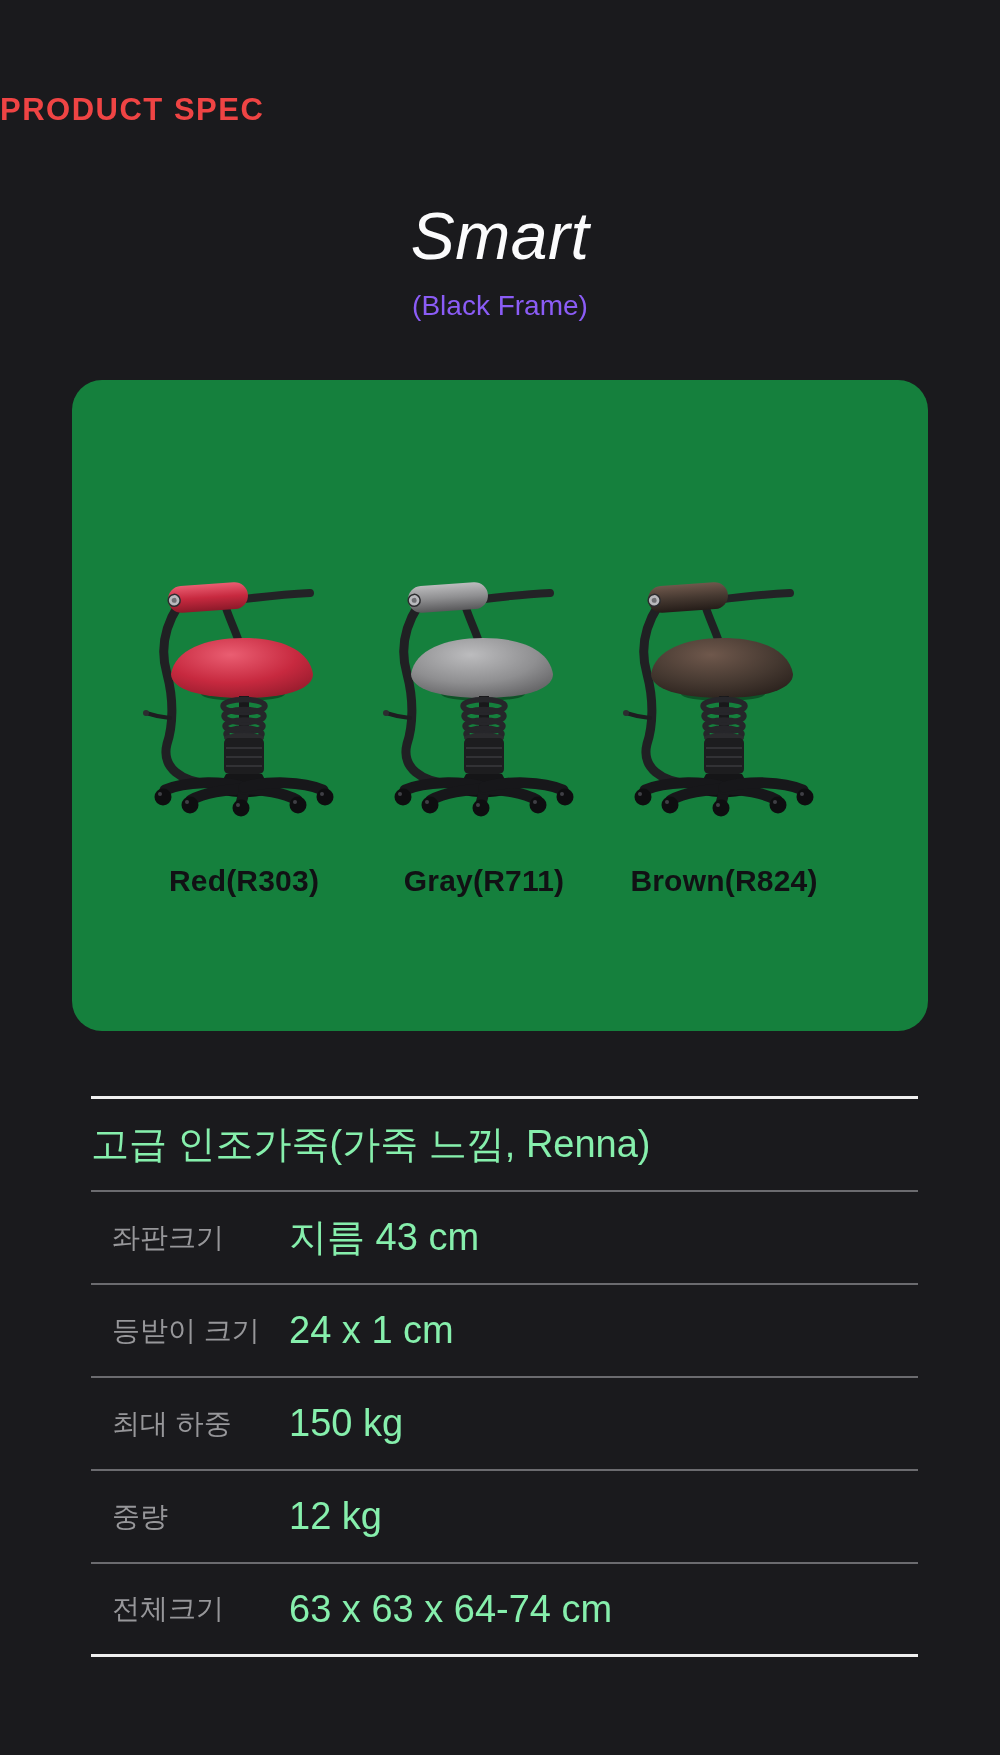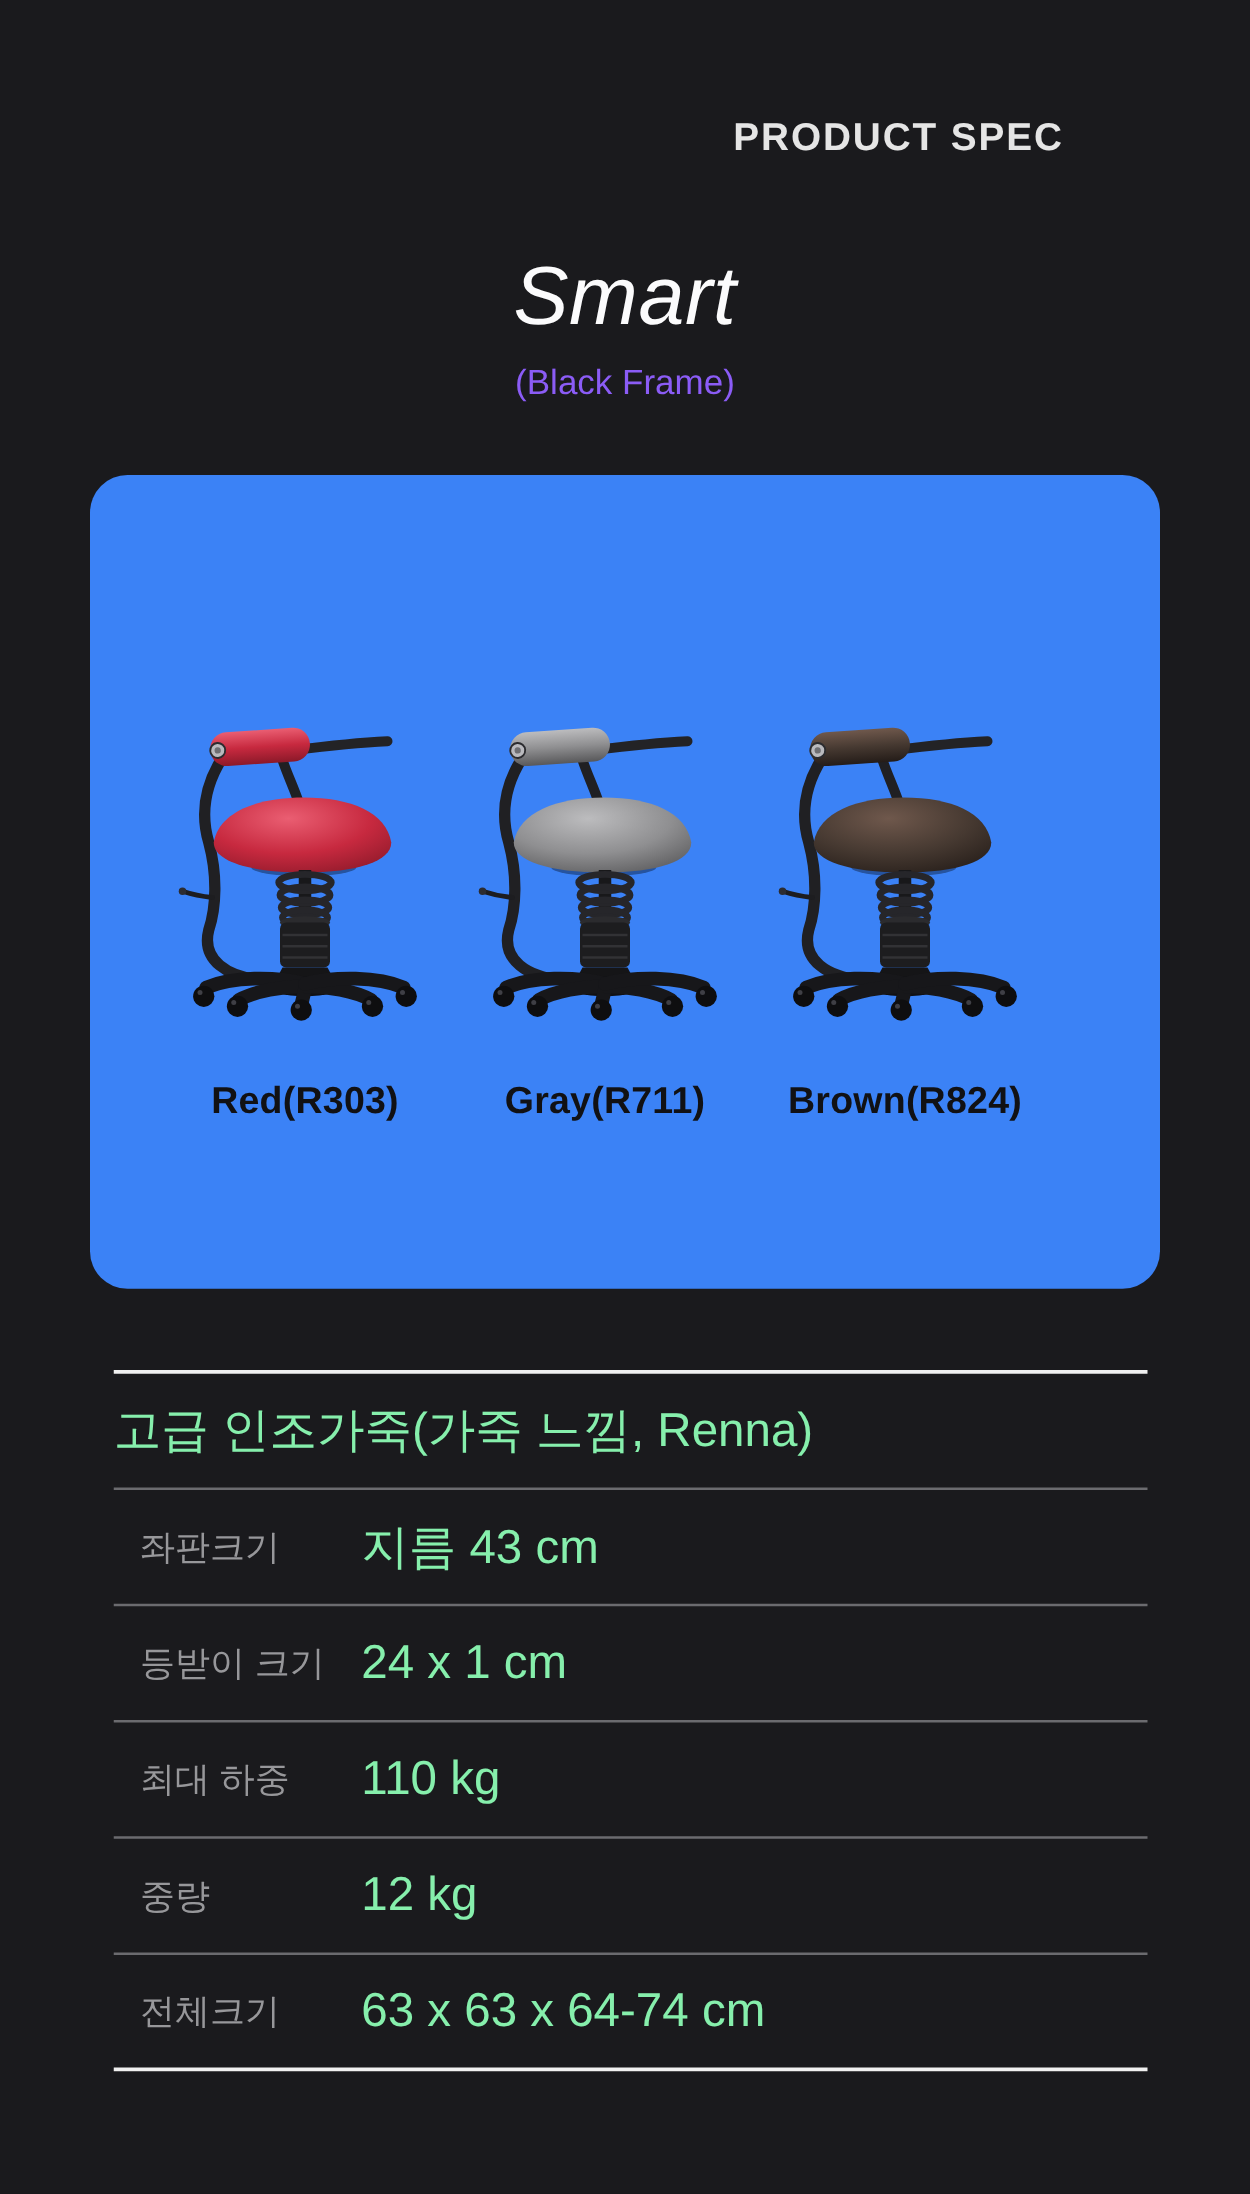--- a/index.html
+++ b/index.html
@@ -5,37 +5,37 @@
   html,body{margin:0;padding:0;background:#1a1a1d;}
   .page{
     position:relative;
     width:1000px;height:1755px;
     background:#1a1a1d;
     font-family:"Liberation Sans","DejaVu Sans",sans-serif;
     overflow:hidden;
   }
   .eyebrow{
     position:absolute;top:92px;left:0;width:851px;
-    text-align:right;color:#e5e5e5;
+    text-align:left;color:#ef4444;
     font-size:31px;font-weight:700;letter-spacing:1.5px;
   }
   .title{
     position:absolute;top:198px;left:0;width:1000px;
     text-align:center;color:#fbfbfc;
     font-size:66px;font-weight:400;letter-spacing:0.5px;font-style:italic;
   }
   .subtitle{
     position:absolute;top:290px;left:0;width:1000px;
     text-align:center;color:#8b5cf6;
     font-size:28px;font-weight:400;
   }
   .product-card{
     position:absolute;left:72px;top:380px;
     width:856px;height:651px;
-    background:#3b82f6;border-radius:30px;
+    background:#15803d;border-radius:30px;
   }
   .variant{
     position:absolute;top:198px;width:240px;height:330px;
     text-align:center;
   }
   .variant-0{left:52px;}
   .variant-1{left:292px;}
   .variant-2{left:532px;}
   .chair-art{display:block;width:208px;height:240px;margin:0 auto;}
   .chair-art svg{display:block;width:208px;height:240px;}
@@ -291,21 +291,21 @@
     <div class="spec-row">
       <span class="spec-label">좌판크기</span>
       <span class="spec-value">지름 43 cm</span>
     </div>
     <div class="spec-row">
       <span class="spec-label">등받이 크기</span>
       <span class="spec-value">24 x 1 cm</span>
     </div>
     <div class="spec-row">
       <span class="spec-label">최대 하중</span>
-      <span class="spec-value">110 kg</span>
+      <span class="spec-value">150 kg</span>
     </div>
     <div class="spec-row">
       <span class="spec-label">중량</span>
       <span class="spec-value">12 kg</span>
     </div>
     <div class="spec-row">
       <span class="spec-label">전체크기</span>
       <span class="spec-value">63 x 63 x 64-74 cm</span>
     </div>
   </div>

